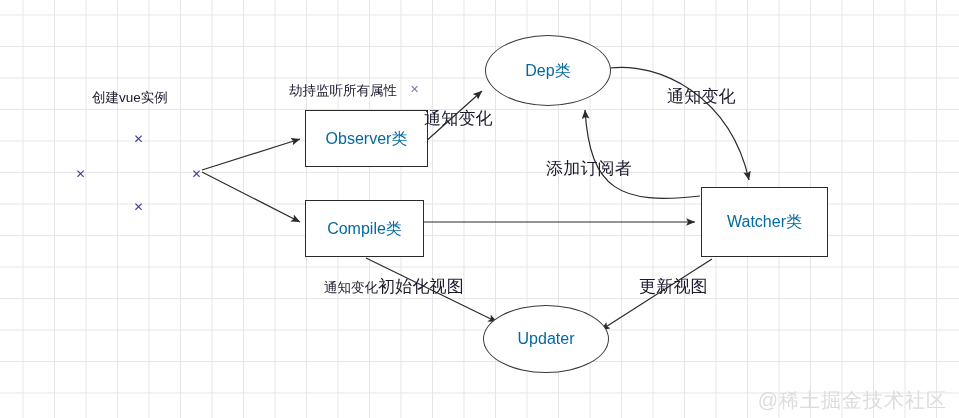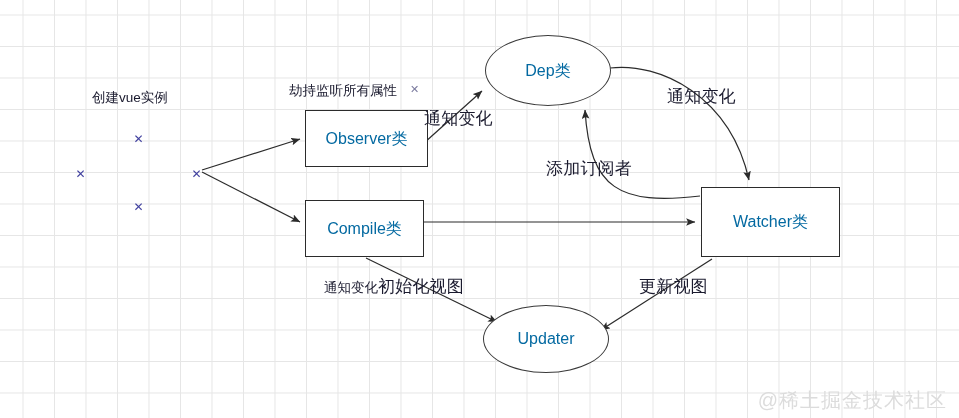--- a/index.html
+++ b/index.html
@@ -130,21 +130,21 @@
   </div>
 
   <div class="node" style="left:305px; top:200px; width:119px; height:57px;">
     <span class="node-label">Compile类</span>
   </div>
 
   <div class="node ellipse" style="left:485px; top:35px; width:126px; height:71px;">
     <span class="node-label">Dep类</span>
   </div>
 
-  <div class="node" style="left:701px; top:187px; width:139px; height:70px;align-items:center;">
+  <div class="node" style="left:701px; top:187px; width:127px; height:70px;align-items:center;">
     <span class="node-label">Watcher类</span>
   </div>
 
   <div class="node ellipse" style="left:483px; top:305px; width:126px; height:68px;">
     <span class="node-label">Updater</span>
   </div>
 
   <div class="free-label" style="left:92px; top:91px;">创建vue实例</div>
 
   <div class="free-label" style="left:289px; top:84px;">劫持监听所有属性</div>

